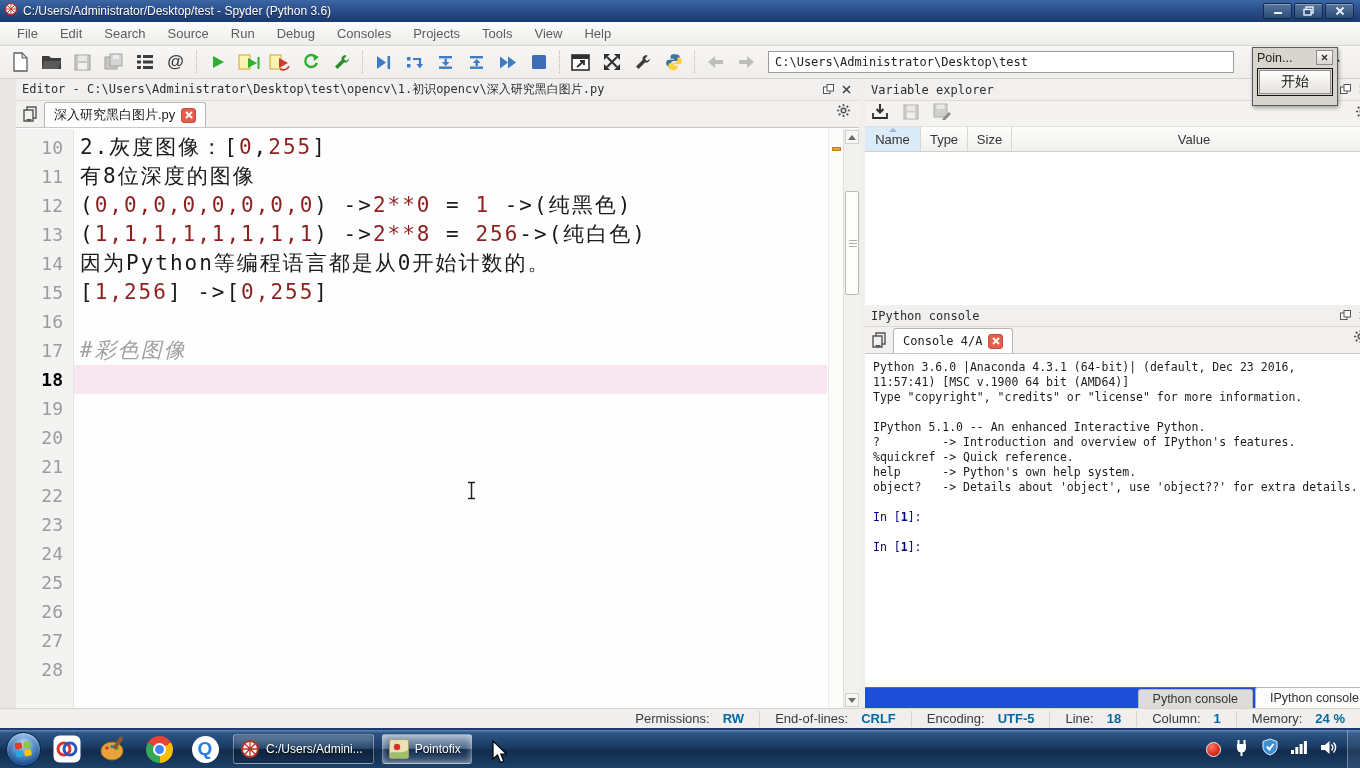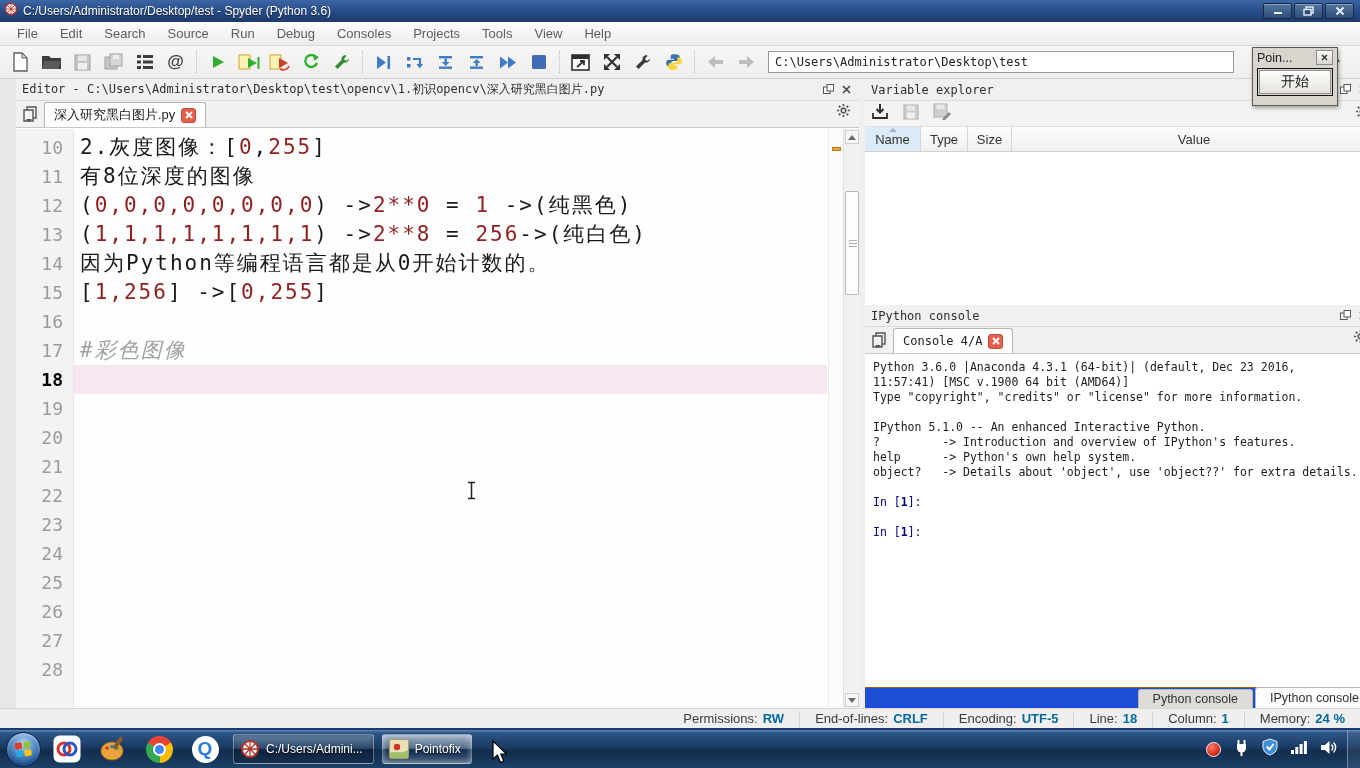--- a/index.html
+++ b/index.html
@@ -92,21 +92,21 @@
   .console-tabs { position:absolute; left:0; bottom:0; right:0; height:21px; background:#1d4ed8; border-top:1px solid #a16207;
     display:flex; align-items:flex-end; padding-left:10px;justify-content:flex-end; }
   .ctab { height:19px; padding:0 14px; display:flex; align-items:center; font-size:12.5px; color:#333;
     border:1px solid #b9b7b4; border-bottom:none; border-radius:3px 3px 0 0; background:#dedcd9; margin-right:2px; }
   .ctab.active { background:#fdfdfc; height:21px; font-weight:normal; }
 
   
   .statusbar { position:absolute; left:0; top:708px; width:1360px; height:22px; background:#f0efed;
     border-top:1px solid #d8d6d3; border-bottom:2px solid #1c3a6e;
     display:flex; align-items:center; justify-content:flex-end; font-size:13px; color:#3a3a3a; }
-  .sitem { padding:0 15px; display:flex; gap:5px; align-items:center; border-left:1px solid #d6d4d1; height:16px; }
+  .sitem { padding:0 15px; display:flex; gap:13px; align-items:center; border-left:1px solid #d6d4d1; height:16px; }
   .sitem:first-child { border-left:none; }
   .sval { font-weight:bold; color:#0369a1; }
 
   
   .taskbar { position:absolute; left:0; top:730px; width:1360px; height:38px;
     background:linear-gradient(180deg,#5b87b6 0%,#2c5585 8%,#1a3b63 45%,#122c4d 55%,#1c4168 100%);
     display:flex; align-items:center; }
   .orb { width:35px; height:35px; border-radius:50%; margin-left:6px; flex:0 0 auto;
     background:radial-gradient(circle at 50% 32%, #bcd9f5 0%, #5c93cf 38%, #1d4f8d 75%, #0d2d56 100%);
     border:1px solid #0a2443; display:grid; place-items:center; box-shadow:inset 0 2px 3px rgba(255,255,255,.5); }
@@ -581,20 +581,21 @@
                 <path d="M8 1v2.4M8 12.6V15M1 8h2.4M12.6 8H15M3 3l1.7 1.7M11.3 11.3L13 13M13 3l-1.7 1.7M4.7 11.3L3 13" stroke="#555" stroke-width="1.8"></path>
               </svg></span>
         </div>
         <div class="con-content" id="console-lines">
             <div class="con-line">Python 3.6.0 |Anaconda 4.3.1 (64-bit)| (default, Dec 23 2016,</div>
             <div class="con-line">11:57:41) [MSC v.1900 64 bit (AMD64)]</div>
             <div class="con-line">Type "copyright", "credits" or "license" for more information.</div>
             <div class="con-line"></div>
             <div class="con-line">IPython 5.1.0 -- An enhanced Interactive Python.</div>
             <div class="con-line">?         -&gt; Introduction and overview of IPython's features.</div>
+            <div class="con-line">%quickref -&gt; Quick reference.</div>
             <div class="con-line">help      -&gt; Python's own help system.</div>
             <div class="con-line">object?   -&gt; Details about 'object', use 'object??' for extra details.</div>
             <div class="con-line"></div>
             <div class="con-line"><span class="prompt">In [</span><span class="prompt bold">1</span><span class="prompt">]:</span></div>
             <div class="con-line"></div>
             <div class="con-line"><span class="prompt">In [</span><span class="prompt bold">1</span><span class="prompt">]:</span></div>
           </div>
         <div class="con-scroll">
           <span class="sb-arrow" style="top:1px;">
               <svg width="8" height="5">

